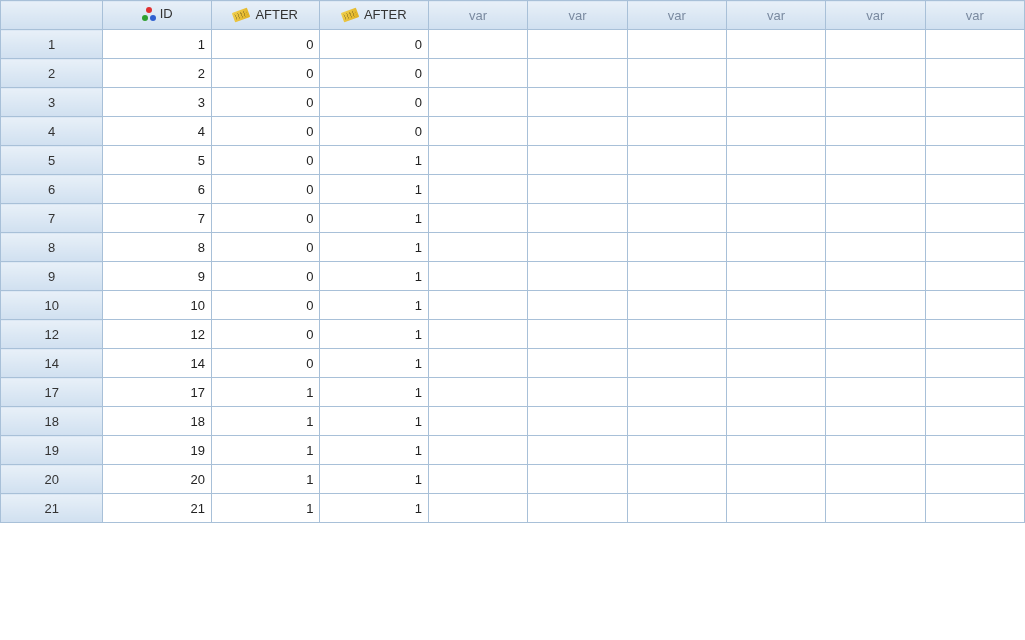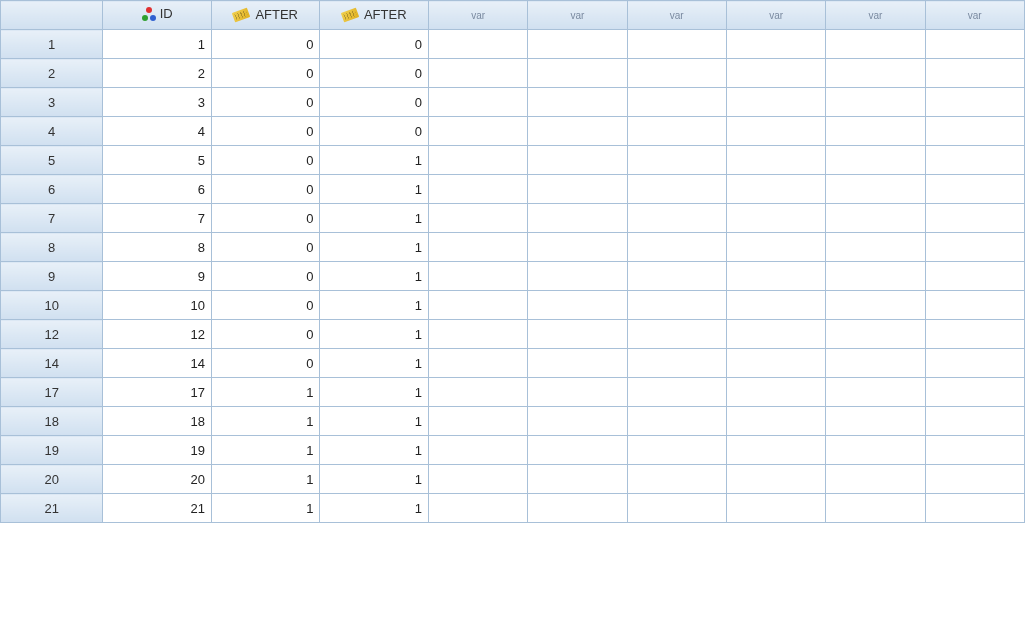--- a/index.html
+++ b/index.html
@@ -35,21 +35,21 @@
       background: linear-gradient(to bottom, #e8f0f8, #d0e0f0);
       text-align: center;
       color: #333;
       position: relative;
     }
     .header-cell.corner {
       background: linear-gradient(to bottom, #e8f0f8, #d0e0f0);
     }
     .header-cell.empty-var {
       color: #7a8aa0;
-      font-size: 10px;
+      font-size: 13px;
     }
     .rownum-cell {
       background: linear-gradient(to bottom, #e8f0f8, #d0e0f0);
       text-align: center;
       color: #333;
       width: 100px;
     }
     .data-cell {
       background: #ffffff;
       text-align: right;

